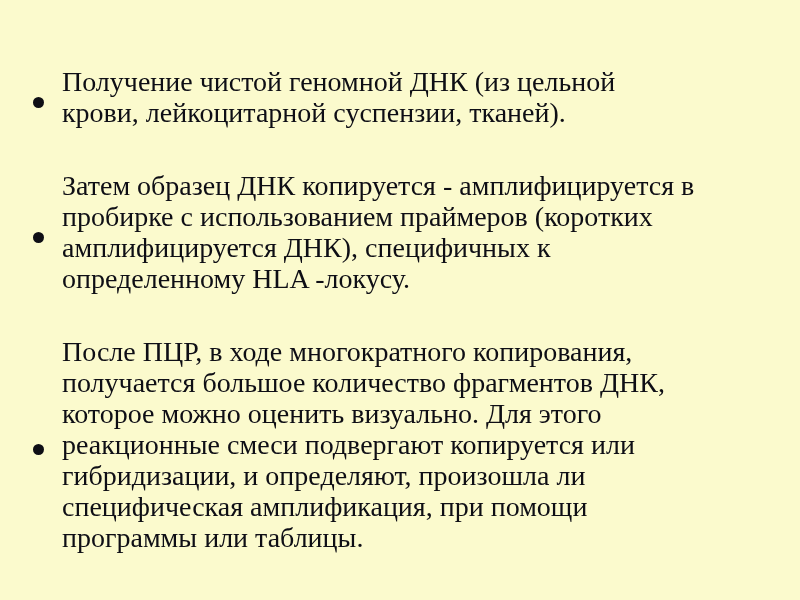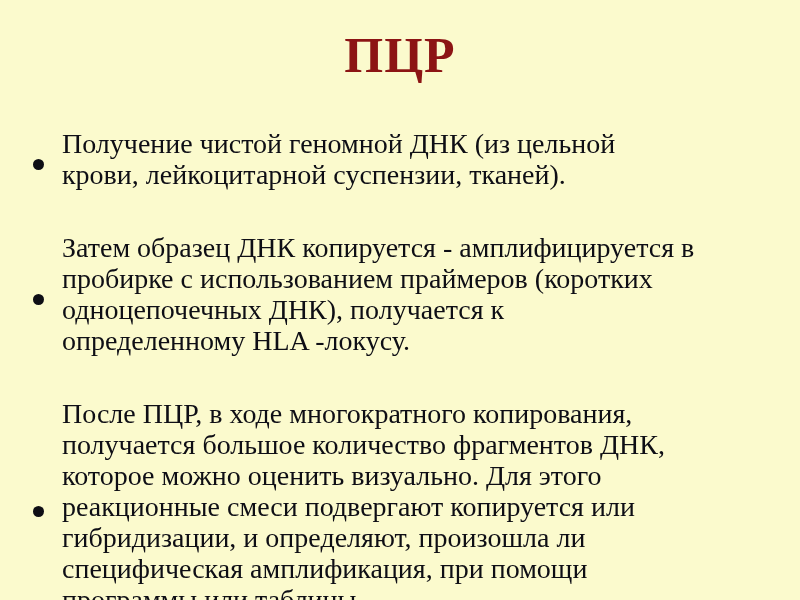--- a/index.html
+++ b/index.html
@@ -50,33 +50,32 @@
   }
   .bullet-text {
     white-space: pre-line;
     max-width: 715px;
   }
 </style>
 </head>
 <body>
 
 <div class="slide">
-  <h1 class="slide-title">ПЦР</h1>
 
   <ul class="bullet-list">
     <li class="bullet-item">
       <span class="bullet-marker"></span>
       <span class="bullet-text">Получение чистой геномной ДНК (из цельной
 крови, лейкоцитарной суспензии, тканей).</span>
     </li>
     <li class="bullet-item">
       <span class="bullet-marker"></span>
       <span class="bullet-text">Затем образец ДНК копируется - амплифицируется в
 пробирке с использованием праймеров (коротких
-одноцепочечных ДНК), получается к
+амплифицируется ДНК), специфичных к
 определенному HLA -локусу.</span>
     </li>
     <li class="bullet-item">
       <span class="bullet-marker"></span>
       <span class="bullet-text">После ПЦР, в ходе многократного копирования,
 получается большое количество фрагментов ДНК,
 которое можно оценить визуально. Для этого
 реакционные смеси подвергают копируется или
 гибридизации, и определяют, произошла ли
 специфическая амплификация, при помощи

